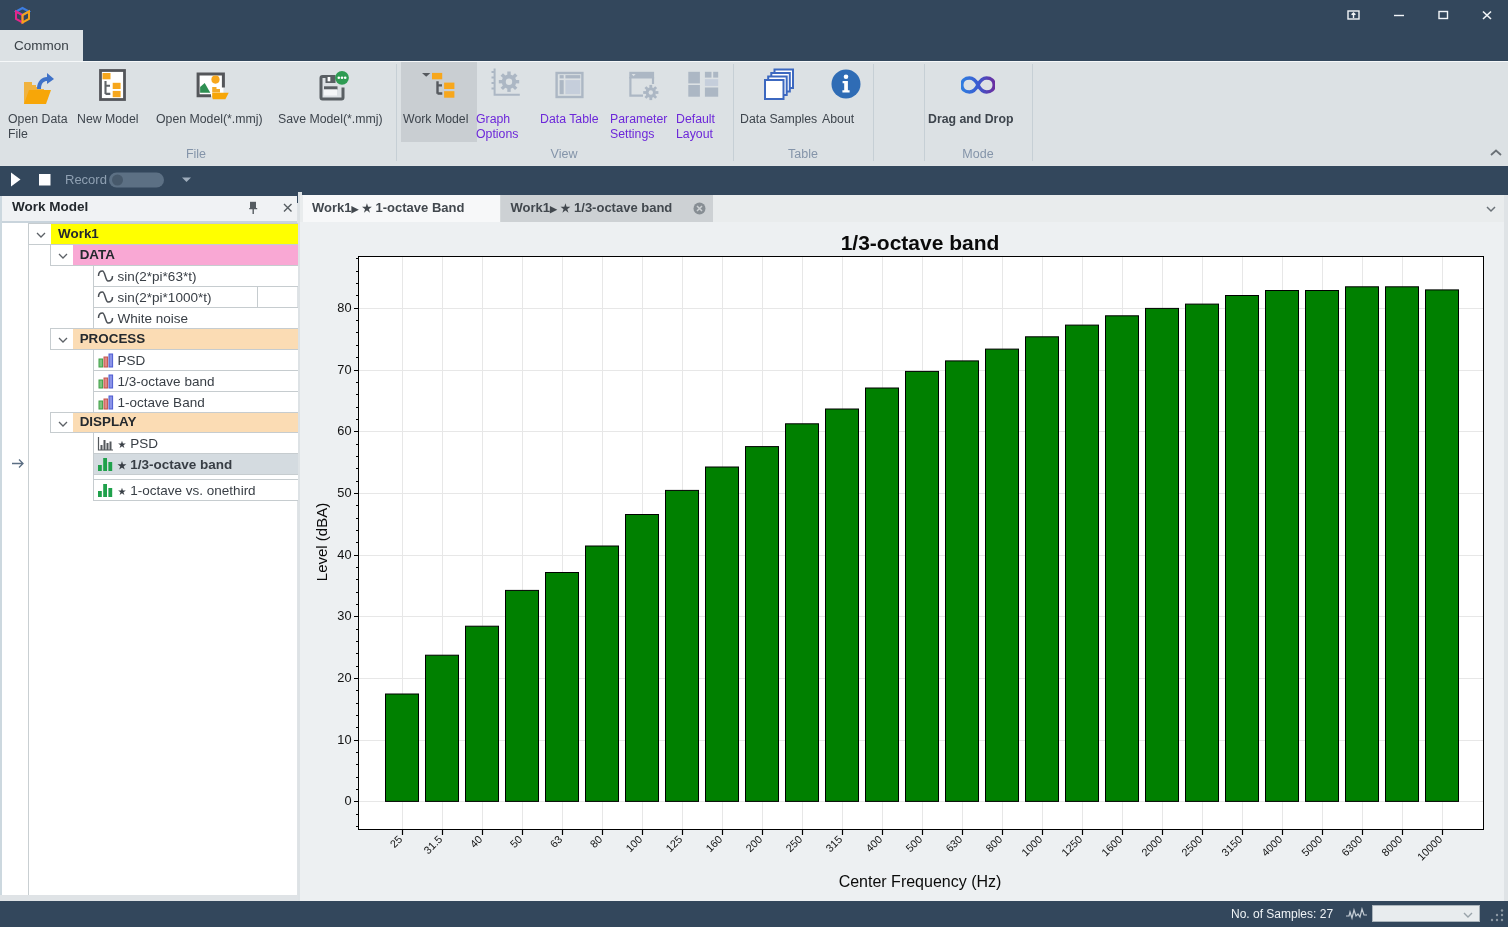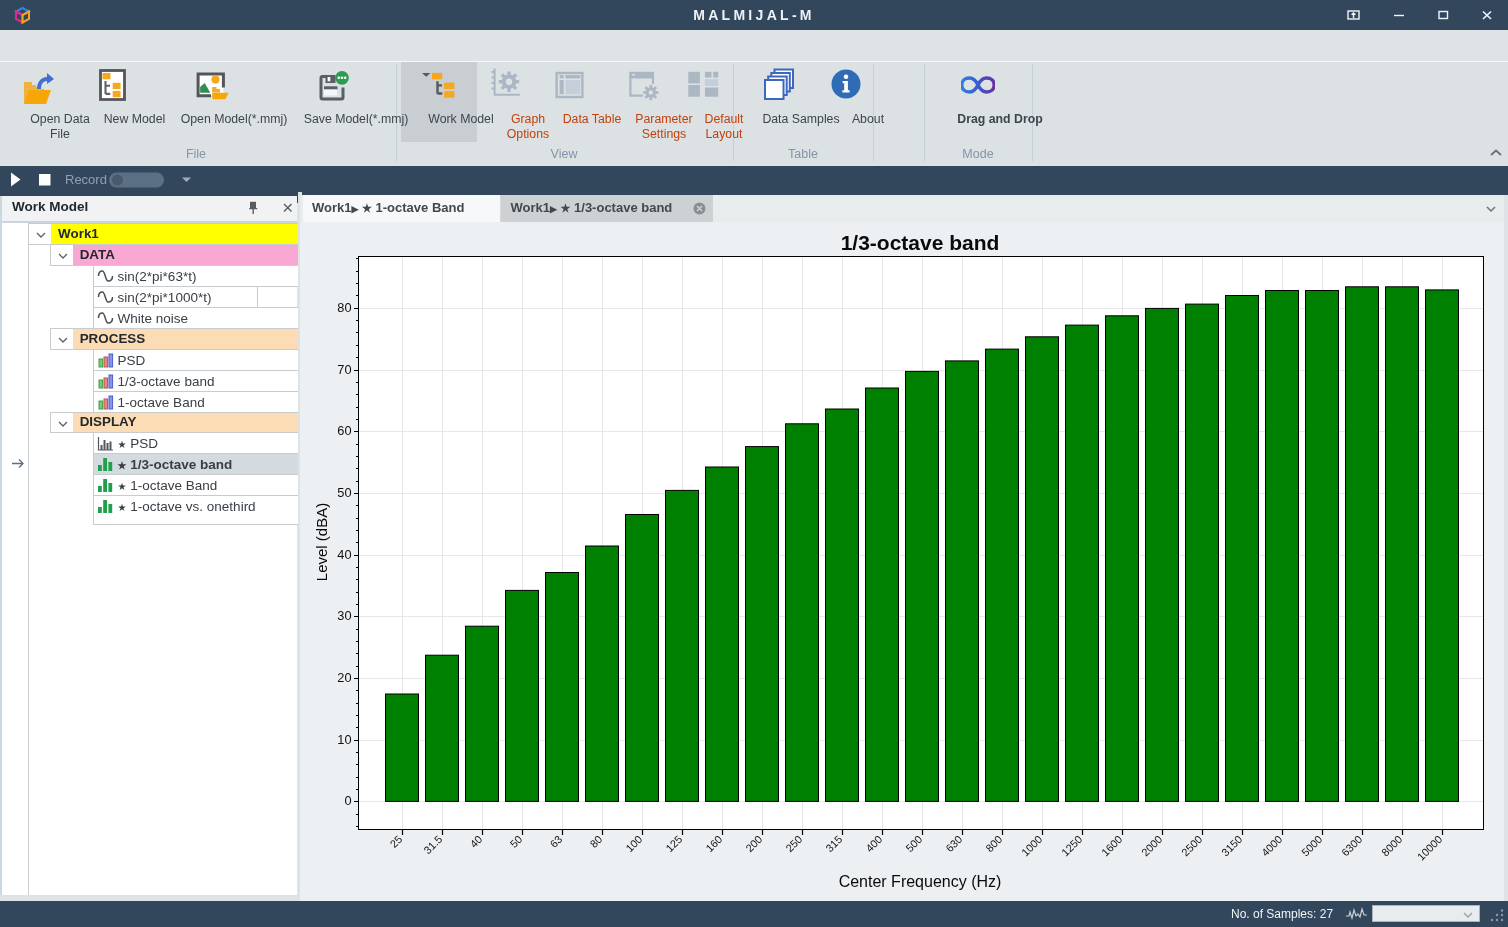--- a/index.html
+++ b/index.html
@@ -8,22 +8,22 @@
 .abs { position:absolute; }
 
 #titlebar { left:0; top:0; width:1508px; height:30px; background:#33475c; }
 #title { left:0; top:7px; width:1508px; text-align:center; color:#eef2f6; font-size:14px; font-weight:bold; letter-spacing:3.3px; }
 #tabrow { left:0; top:30px; width:1508px; height:31px; background:#33475c; }
 #commontab { left:0; top:0; width:83px; height:31px; background:#dce1e4; color:#3a4147; font-size:13.5px; line-height:31px; text-align:center; }
 #ribbon { left:0; top:61px; width:1508px; height:104px; background:#dce1e4; border-top:1px solid #f6f8f9; }
 .gsep { top:2px; height:97px; width:1px; background:#c6cfd5; position:absolute; }
 .glabel { position:absolute; top:85px; font-size:12.5px; color:#8494a9; text-align:center; }
 .rbtn { position:absolute; top:0; text-align:center; }
-.rlbl { position:absolute; top:50px; width:100%; text-align:center; font-size:12.3px; color:#3e454d; line-height:14.5px;margin-left:22px; }
-.dis { color:#c2410c; }
+.rlbl { position:absolute; top:50px; width:100%; text-align:left; font-size:12.3px; color:#3e454d; line-height:14.5px; }
+.dis { color:#6d28d9; }
 .ricon { position:absolute; left:50%; transform:translateX(-50%); top:6px; }
 #recordbar { left:0; top:166px; width:1508px; height:37px; background:#33475c; }
 
 #lpanel { left:2px; top:196px; width:295px; height:699px; background:#ffffff; }
 #lstrip { left:0; top:196px; width:2px; height:699px; background:#ccd8df; }
 #lheader { left:2px; top:196px; width:295px; height:27px; background:#f0f2f4; border-bottom:2px solid #c9d4dc; }
 #lheader .t { position:absolute; left:10px; top:3px; font-size:13.5px; font-weight:bold; color:#23282d; }
 #splitter { left:297.5px; top:192px; width:4px; height:710px; background:#dde2e5; }
 
 .trow { position:absolute; background:#fff; border:1px solid #c6cccf; }
@@ -42,32 +42,34 @@
 <div id="app">
 
   <div id="titlebar" class="abs">
     <svg class="abs" style="left:13px;top:6px" width="19" height="19" viewBox="0 0 19 19">
       <g fill="none" stroke-width="2">
         <path d="M9.5,2 L16,5.5 L9.5,9 L3,5.5 Z" stroke="#3d7de0"></path>
         <path d="M3,5.5 L9.5,9 L9.5,16.5 L3,13 Z" stroke="#e5268c"></path>
         <path d="M16,5.5 L9.5,9 L9.5,16.5 L16,13 Z" stroke="#f5a31a"></path>
       </g>
     </svg>
-    <div id="title" class="abs">MALMIJAL-M</div>
     <svg class="abs" style="left:1347px;top:10px" width="150" height="11" viewBox="0 0 150 11">
       <g stroke="#f2f5f8" stroke-width="1.4" fill="none">
         <rect x="1" y="1" width="11" height="8"></rect>
         <path d="M6.5,8 L6.5,3.2 M4.6,4.8 L6.5,3 L8.4,4.8"></path>
         <path d="M47,5.5 L57,5.5"></path>
         <rect x="92" y="1.5" width="8.5" height="7"></rect>
         <path d="M136,1.5 L144,9 M144,1.5 L136,9" stroke-width="1.6"></path>
       </g>
     </svg>
   </div>
 
+  <div id="tabrow" class="abs">
+      <div id="commontab" class="abs">Common</div>
+    </div>
 
   <div id="ribbon" class="abs">
     <div class="gsep" style="left:396px"></div>
     <div class="gsep" style="left:733px"></div>
     <div class="gsep" style="left:873px"></div>
     <div class="gsep" style="left:924px"></div>
     <div class="gsep" style="left:1032px"></div>
     <div class="glabel" style="left:156px;width:80px">File</div>
     <div class="glabel" style="left:524px;width:80px">View</div>
     <div class="glabel" style="left:763px;width:80px">Table</div>
@@ -377,21 +379,21 @@
       <div class="trow" style="left:90.6px;top:278px;width:206.5px;height:22px">
         <svg class="abs" style="left:3px;top:3px" width="17" height="15" viewBox="0 0 17 15">
             <g fill="#1fa14b">
               <rect x="1" y="8" width="3.8" height="6"></rect>
               <rect x="6.2" y="1" width="3.8" height="13"></rect>
               <rect x="11.4" y="5" width="3.8" height="9"></rect>
             </g>
           </svg>
         <span class="leaftxt"><span style="font-size:10px">★</span> 1-octave Band</span>
       </div>
-      <div class="trow" style="left:90.6px;top:299px;width:206.5px;height:30px">
+      <div class="trow" style="left:90.6px;top:283px;width:206.5px;height:22px">
         <svg class="abs" style="left:3px;top:3px" width="17" height="15" viewBox="0 0 17 15">
             <g fill="#1fa14b">
               <rect x="1" y="8" width="3.8" height="6"></rect>
               <rect x="6.2" y="1" width="3.8" height="13"></rect>
               <rect x="11.4" y="5" width="3.8" height="9"></rect>
             </g>
           </svg>
         <span class="leaftxt"><span style="font-size:10px">★</span> 1-octave vs. onethird</span>
       </div>
     </div>

